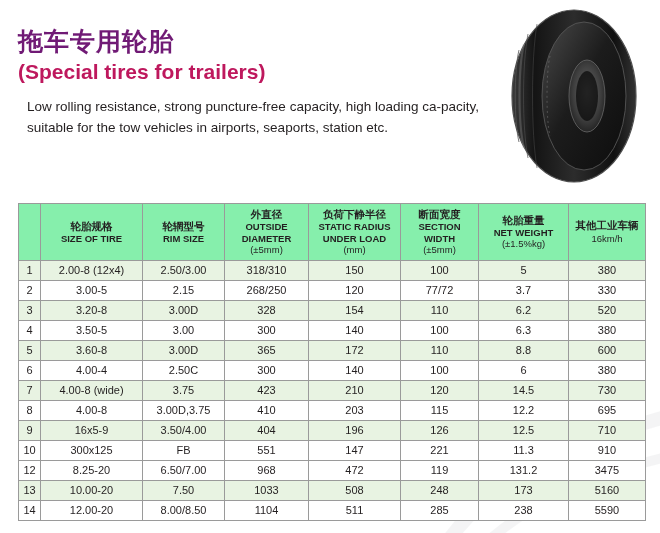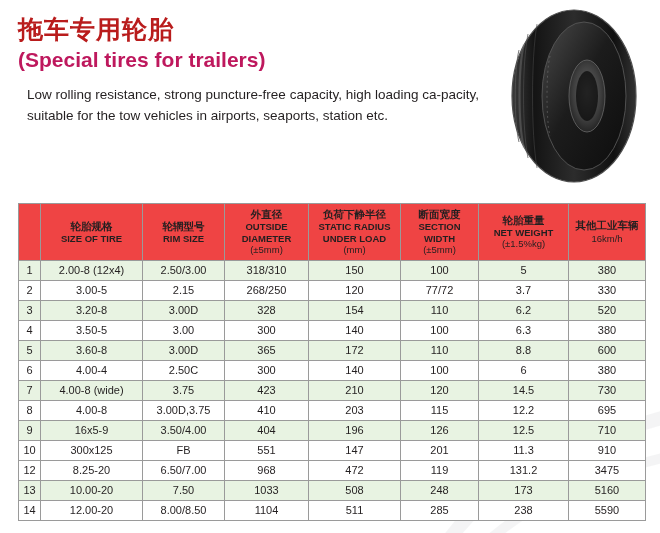--- a/index.html
+++ b/index.html
@@ -18,24 +18,24 @@
 
   
   .header {
     position: absolute;
     left: 18px; top: 14px;
     width: 490px;
   }
   .title-cn {
     font-size: 25px;
     font-weight: bold;
-    color: #b91c1c;
+    color: #701a75;
     letter-spacing: 1px;
     line-height: 1.25;
-    margin: 0 0 2px 0;
+    margin: 12px 0 2px 0;
   }
   .title-en {
     font-size: 21px;
     color: #be185d;
     line-height: 1.25;
     margin: 0 0 10px 0;
   }
   .desc-cn {
     font-size: 13.5px;
     color: #231f20;
@@ -69,21 +69,21 @@
     width: 627px;
     table-layout: fixed;
   }
   table.spec th, table.spec td {
     border: 1px solid #9a9a9a;
     text-align: center;
     vertical-align: middle;
     color: #231f20;
   }
   table.spec thead th {
-    background: #ef4444;
+    background: #86efac;
     font-weight: bold;
     font-size: 10px;
     line-height: 1.25;
     padding: 4px 2px;
     height: 56px;
   }
   table.spec thead th .cn {
     font-size: 10.5px;
     display: block;
     font-weight: bold;
@@ -329,21 +329,21 @@
             <td>126</td>
             <td>12.5</td>
             <td>710</td>
           </tr>
           <tr>
             <td class="idx">10</td>
             <td>300x125</td>
             <td>FB</td>
             <td>551</td>
             <td>147</td>
-            <td>201</td>
+            <td>221</td>
             <td>11.3</td>
             <td>910</td>
           </tr>
           <tr>
             <td class="idx">12</td>
             <td>8.25-20</td>
             <td>6.50/7.00</td>
             <td>968</td>
             <td>472</td>
             <td>119</td>

